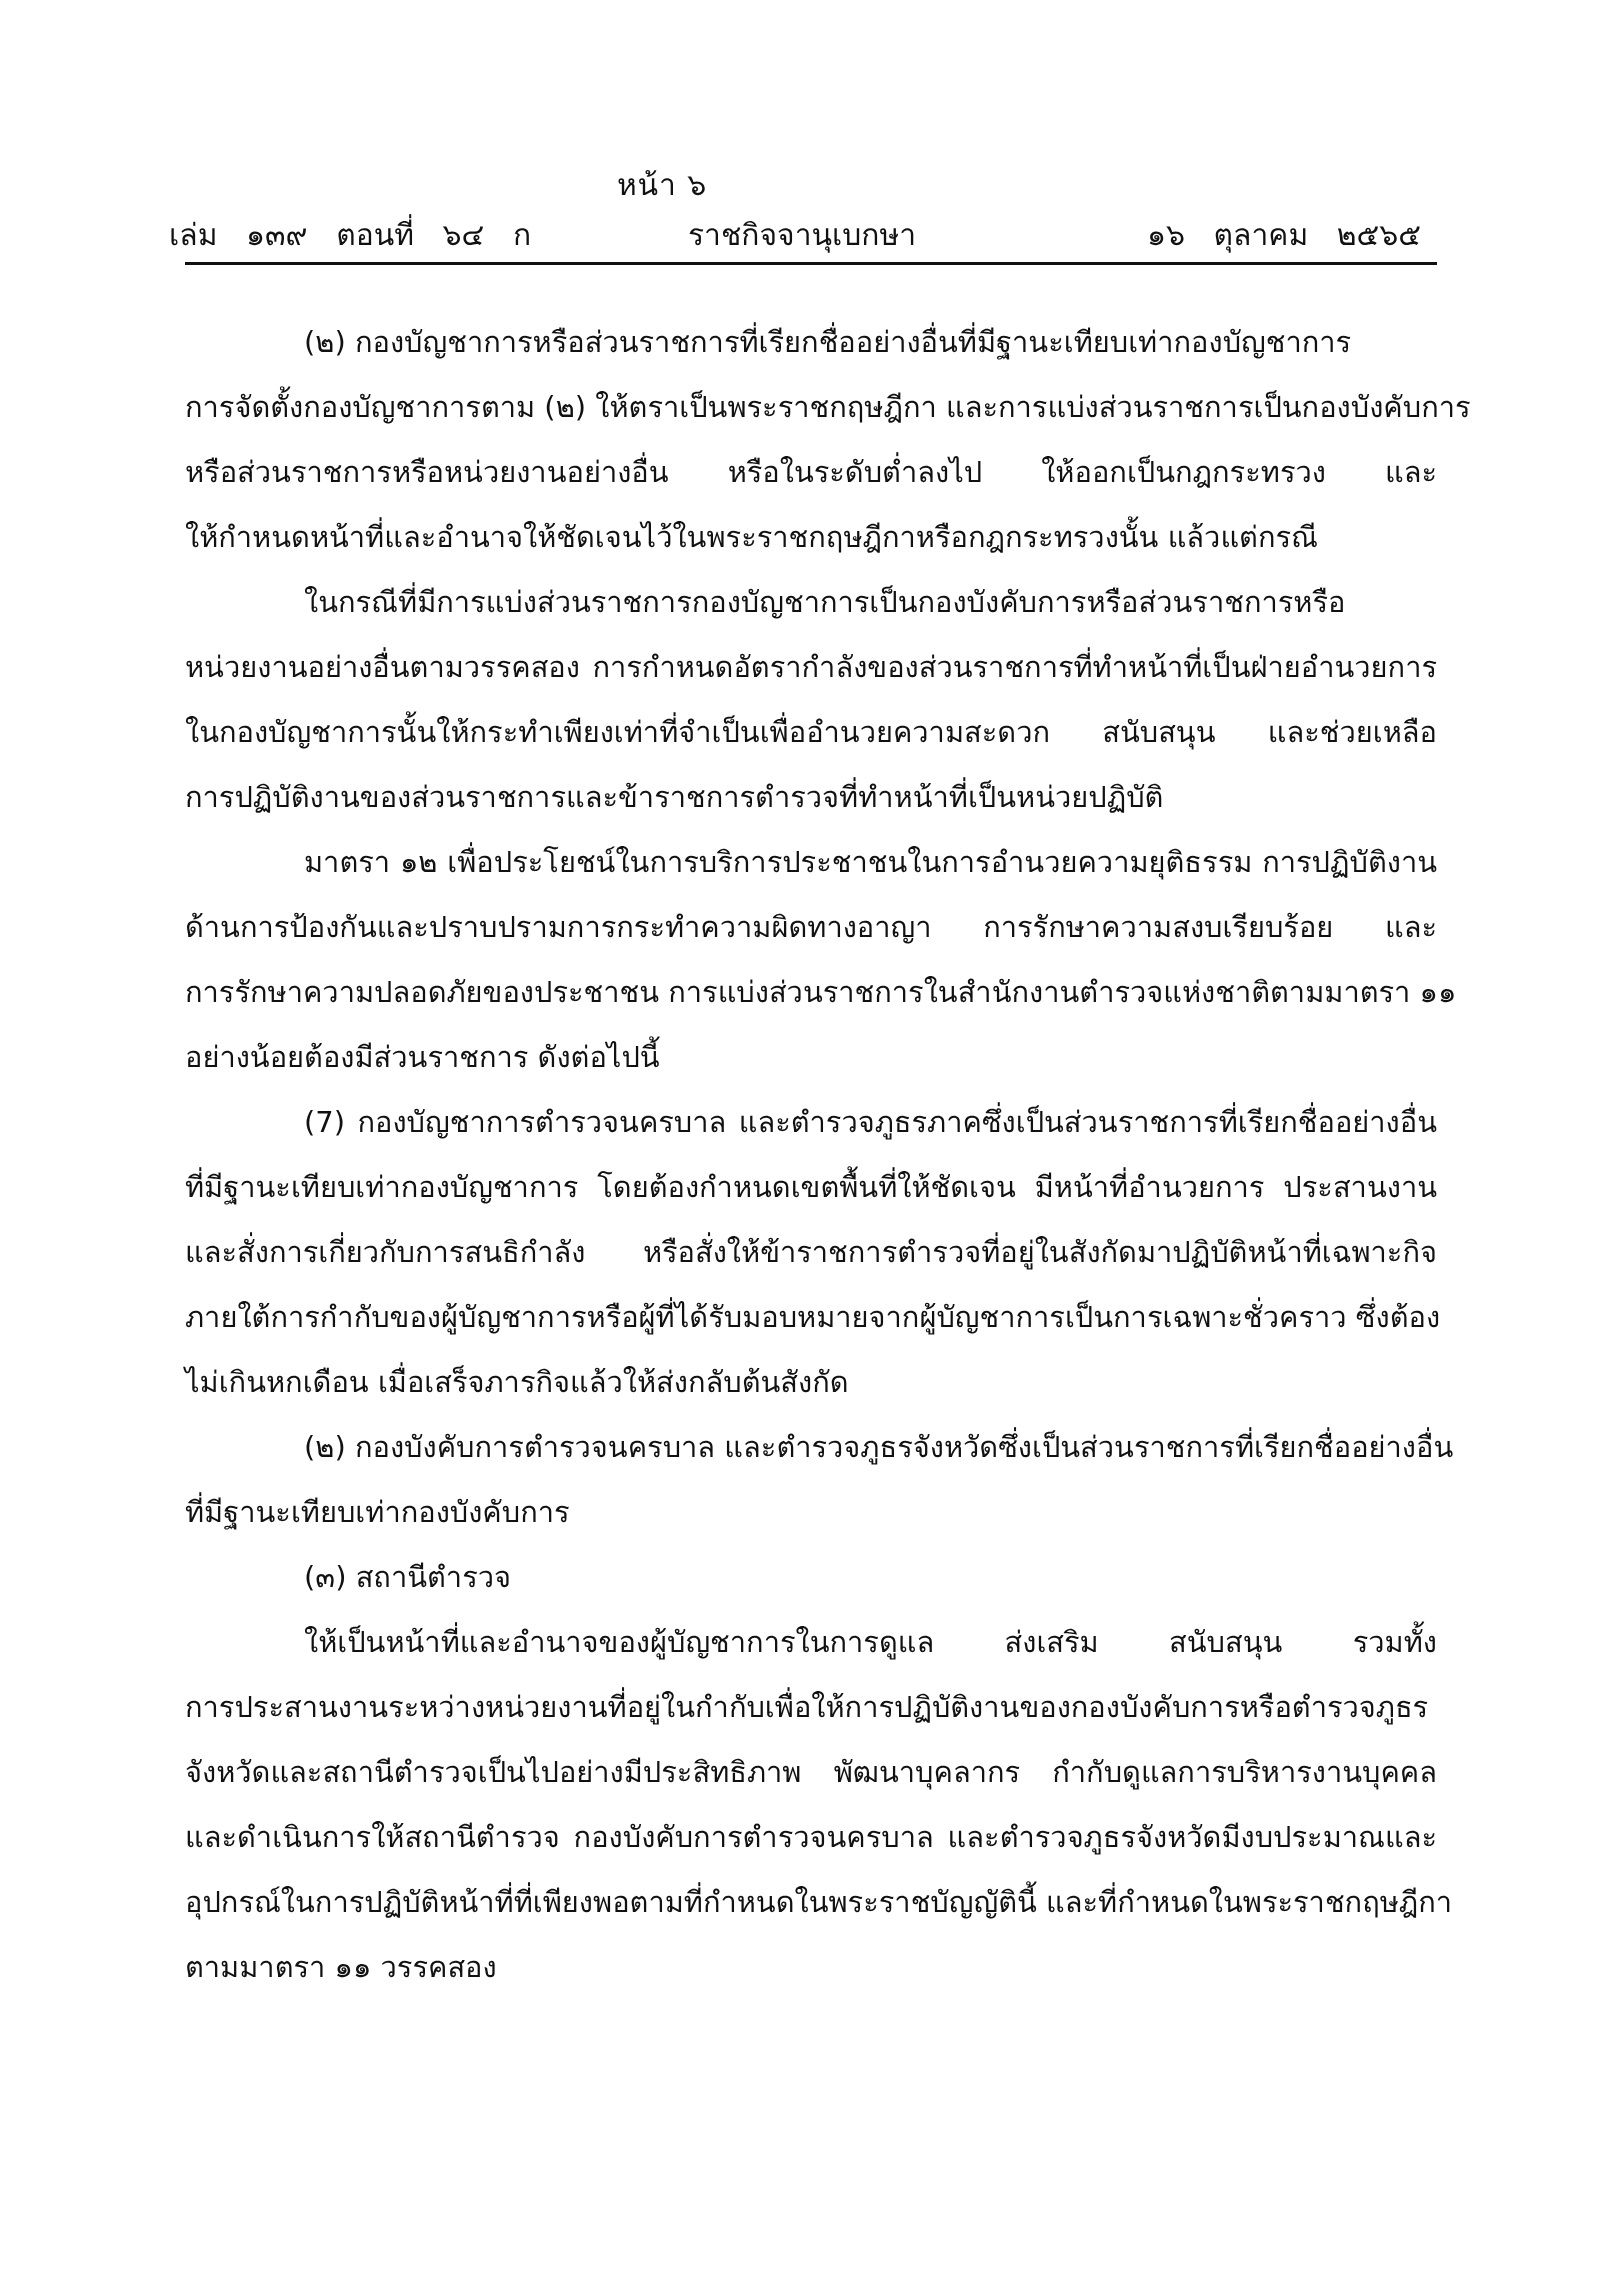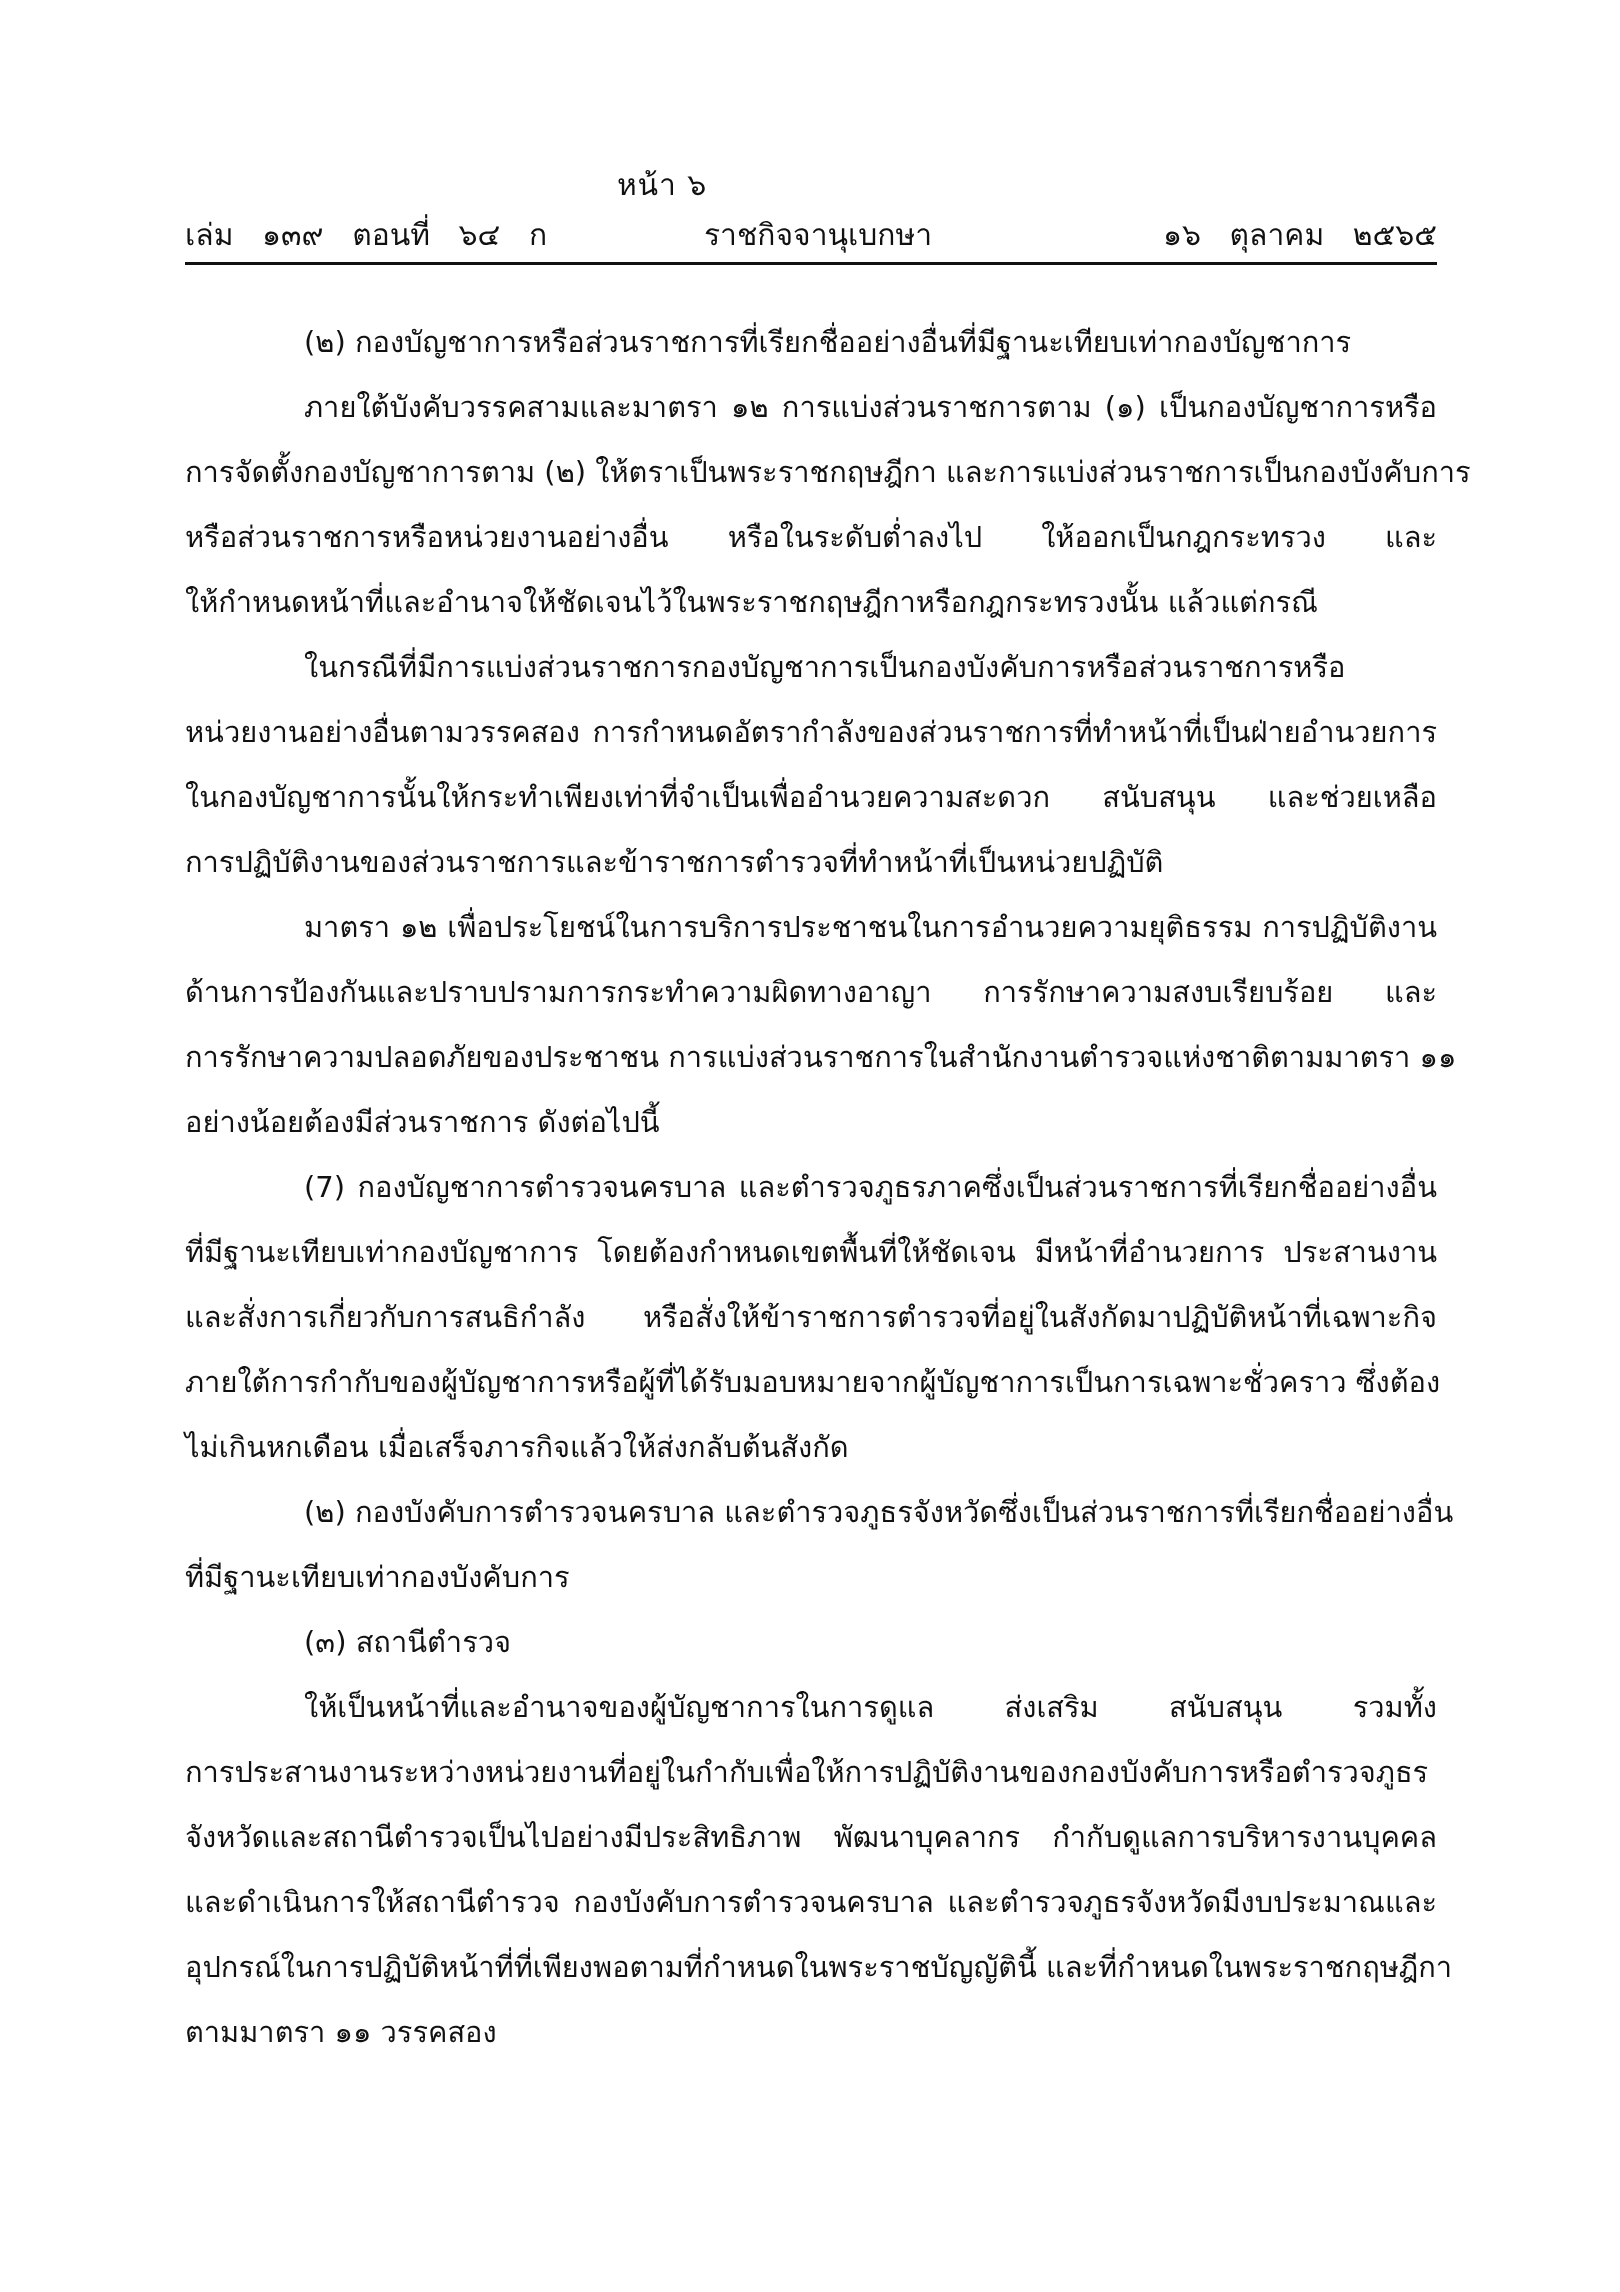--- a/index.html
+++ b/index.html
@@ -6,21 +6,21 @@
   body {
     width: 1620px; height: 2293px; position: relative; overflow: hidden;
     font-family: "DejaVu Sans", "Liberation Sans", sans-serif;
     color: #111111;
   }
   .page-number {
     position: absolute; top: 161px; left: 0; width: 1324px;
     text-align: center; font-size: 30px; letter-spacing: 0.9px;
   }
   .header-row {
-    position: absolute; top: 211px; left: 185px; width: 1252px; height: 45px;
+    position: absolute; top: 211px; left: 169px; width: 1252px; height: 45px;
     font-size: 30px;
   }
   .header-left { position: absolute; left: 0; top: 0; white-space: pre; }
   .header-center { position: absolute; left: 519px; top: 0; text-align: center; }
   .header-right { position: absolute; right: 0; top: 0; white-space: pre; }
   .header-rule {
     position: absolute; top: 262px; left: 185px; width: 1252px; height: 2.7px;
     background: #111111;
   }
   .body-text {
@@ -38,21 +38,20 @@
 
 <div class="header-row">
   <span class="header-left">เล่ม   ๑๓๙   ตอนที่   ๖๔   ก</span>
   <span class="header-center">ราชกิจจานุเบกษา</span>
   <span class="header-right">๑๖   ตุลาคม   ๒๕๖๕</span>
 </div>
 <div class="header-rule"></div>
 
 <div class="body-text">
   <div class="line last indent">(๒)  กองบัญชาการหรือส่วนราชการที่เรียกชื่ออย่างอื่นที่มีฐานะเทียบเท่ากองบัญชาการ</div>
-  <div class="line indent">ภายใต้บังคับวรรคสามและมาตรา ๑๒ การแบ่งส่วนราชการตาม (๑) เป็นกองบัญชาการหรือ</div>
   <div class="line">การจัดตั้งกองบัญชาการตาม (๒) ให้ตราเป็นพระราชกฤษฎีกา และการแบ่งส่วนราชการเป็นกองบังคับการ</div>
   <div class="line">หรือส่วนราชการหรือหน่วยงานอย่างอื่น หรือในระดับต่ำลงไป ให้ออกเป็นกฎกระทรวง และ</div>
   <div class="line last">ให้กำหนดหน้าที่และอำนาจให้ชัดเจนไว้ในพระราชกฤษฎีกาหรือกฎกระทรวงนั้น แล้วแต่กรณี</div>
   <div class="line indent">ในกรณีที่มีการแบ่งส่วนราชการกองบัญชาการเป็นกองบังคับการหรือส่วนราชการหรือ</div>
   <div class="line">หน่วยงานอย่างอื่นตามวรรคสอง การกำหนดอัตรากำลังของส่วนราชการที่ทำหน้าที่เป็นฝ่ายอำนวยการ</div>
   <div class="line">ในกองบัญชาการนั้นให้กระทำเพียงเท่าที่จำเป็นเพื่ออำนวยความสะดวก สนับสนุน และช่วยเหลือ</div>
   <div class="line last">การปฏิบัติงานของส่วนราชการและข้าราชการตำรวจที่ทำหน้าที่เป็นหน่วยปฏิบัติ</div>
   <div class="line indent">มาตรา ๑๒ เพื่อประโยชน์ในการบริการประชาชนในการอำนวยความยุติธรรม การปฏิบัติงาน</div>
   <div class="line">ด้านการป้องกันและปราบปรามการกระทำความผิดทางอาญา การรักษาความสงบเรียบร้อย และ</div>
   <div class="line">การรักษาความปลอดภัยของประชาชน การแบ่งส่วนราชการในสำนักงานตำรวจแห่งชาติตามมาตรา ๑๑</div>

